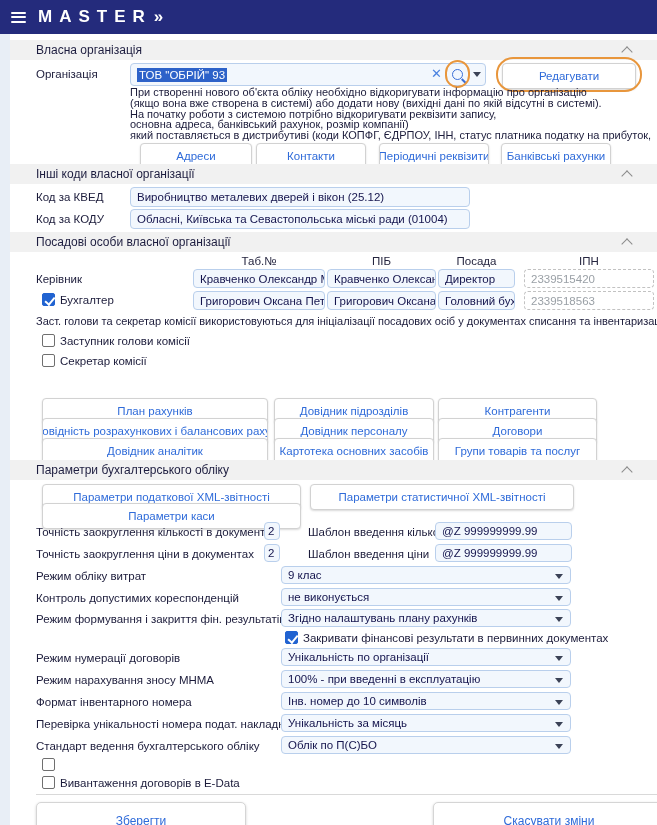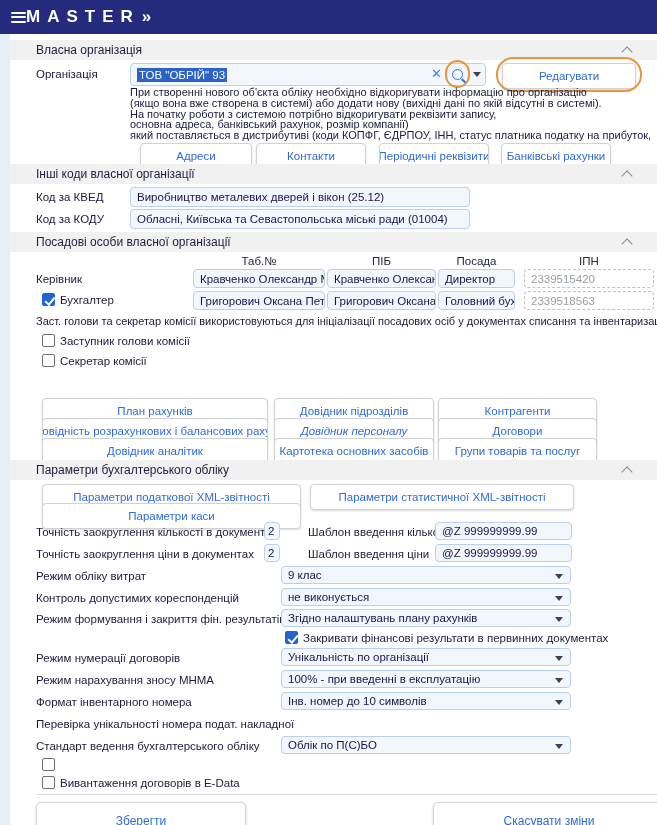--- a/index.html
+++ b/index.html
@@ -2,21 +2,21 @@
 <html><head>
 <meta charset="utf-8">
 <style>
   html,body{margin:0;padding:0;background:#e8eef6;}
   .page{position:relative;width:657px;height:825px;background:#ffffff;overflow:hidden;
         font-family:"Liberation Sans","DejaVu Sans",sans-serif;color:#1b1b3a;}
   .topbar{position:absolute;left:0;top:0;width:657px;height:34px;background:#242b7c;
           display:flex;align-items:center;}
   .burger{width:15px;height:11px;margin-left:11px;display:flex;flex-direction:column;justify-content:space-between;cursor:pointer;}
   .burger span{display:block;height:2px;background:#fff;border-radius:1px;}
-  .logo{color:#fff;font-weight:bold;font-size:17px;letter-spacing:7px;white-space:nowrap;}
+  .logo{color:#fff;font-weight:bold;font-size:17px;letter-spacing:7px;margin-left:12px;white-space:nowrap;}
   .logo .chev{letter-spacing:0;margin-left:2px;}
   .leftstrip{position:absolute;left:0;top:34px;bottom:0;width:10px;background:#e8eef6;}
   .sect{position:absolute;left:10px;right:0;height:20px;background:#f1f1f1;
         display:flex;align-items:center;padding-left:26px;box-sizing:border-box;
         font-size:12px;color:#1d1d3f;}
   .sect .collapse{position:absolute;right:26px;top:8px;width:7px;height:7px;
         border-left:1.5px solid #8a8a8a;border-top:1.5px solid #8a8a8a;transform:rotate(45deg);cursor:pointer;}
   .lbl{position:absolute;font-size:11.5px;color:#1b1b3a;white-space:nowrap;}
   .fld{position:absolute;background:#f2f7fd;border:1px solid #b9cfec;border-radius:4px;
        font-size:11.5px;color:#14144d;display:flex;align-items:center;padding:0 6px;
@@ -131,21 +131,21 @@
 
   <span class="cb" style="left:42px;top:334px;"></span>
   <span class="cblbl" style="left:60px;top:335px;">Заступник голови комісії</span>
   <span class="cb" style="left:42px;top:354px;"></span>
   <span class="cblbl" style="left:60px;top:355px;">Секретар комісії</span>
 
   <div class="wbtn" style="left:42px;top:398px;width:226px;height:17px;">План рахунків</div>
   <div class="wbtn" style="left:438px;top:398px;width:159px;height:17px;">Контрагенти</div>
   <div class="wbtn" style="left:274px;top:398px;width:160px;height:17px;">Довідник підрозділів</div>
   <div class="wbtn" style="left:42px;top:418px;width:226px;height:17px;">Відповідність розрахункових і балансових рахунків</div>
-  <div class="wbtn" style="left:274px;top:418px;width:160px;height:17px;font-style:italic;">Довідник персоналу</div>
+  <div class="wbtn" style="left:274px;top:418px;width:160px;height:17px;">Довідник персоналу</div>
   <div class="wbtn" style="left:438px;top:418px;width:159px;height:17px;">Договори</div>
   <div class="wbtn" style="left:42px;top:438px;width:226px;height:17px;">Довідник аналітик</div>
   <div class="wbtn" style="left:274px;top:438px;width:160px;height:17px;">Картотека основних засобів</div>
   <div class="wbtn" style="left:438px;top:438px;width:159px;height:17px;">Групи товарів та послуг</div>
 
   <div class="sect" style="top:460px;">
     <span>Параметри бухгалтерського обліку</span>
     <span class="collapse"></span>
   </div>
   <div class="wbtn" style="left:42px;top:484px;width:259px;height:17px;">Параметри податкової XML-звітності</div>
@@ -195,20 +195,24 @@
       <span class="caret"></span>
   </div>
 
   <span class="lbl" style="left:36px;top:696px;">Формат інвентарного номера</span>
   <div class="fld dd" style="left:281px;top:692px;width:290px;height:18px;">
     <span>Інв. номер до 10 символів</span>
       <span class="caret"></span>
   </div>
 
   <span class="lbl" style="left:36px;top:718px;">Перевірка унікальності номера подат. накладної</span>
+  <div class="fld dd" style="left:281px;top:714px;width:290px;height:18px;">
+    <span>Унікальність за місяць</span>
+      <span class="caret"></span>
+  </div>
 
   <span class="lbl" style="left:36px;top:740px;">Стандарт ведення бухгалтерського обліку</span>
   <div class="fld dd" style="left:281px;top:736px;width:290px;height:18px;">
     <span>Облік по П(С)БО</span>
       <span class="caret"></span>
   </div>
 
   <span class="cb" style="left:42px;top:758px;"></span>
   <span class="cb" style="left:42px;top:776px;"></span>
   <span class="cblbl" style="left:60px;top:777px;">Вивантаження договорів в E-Data</span>

